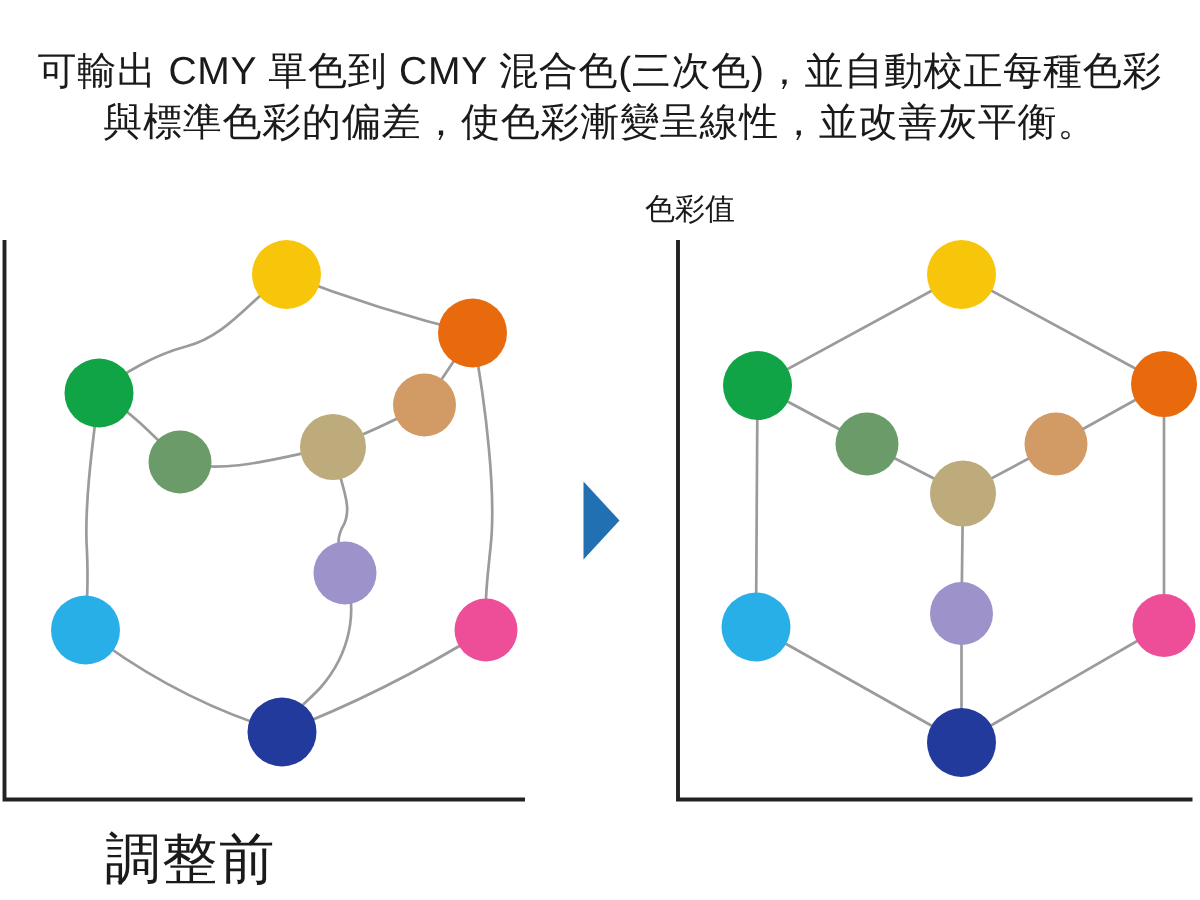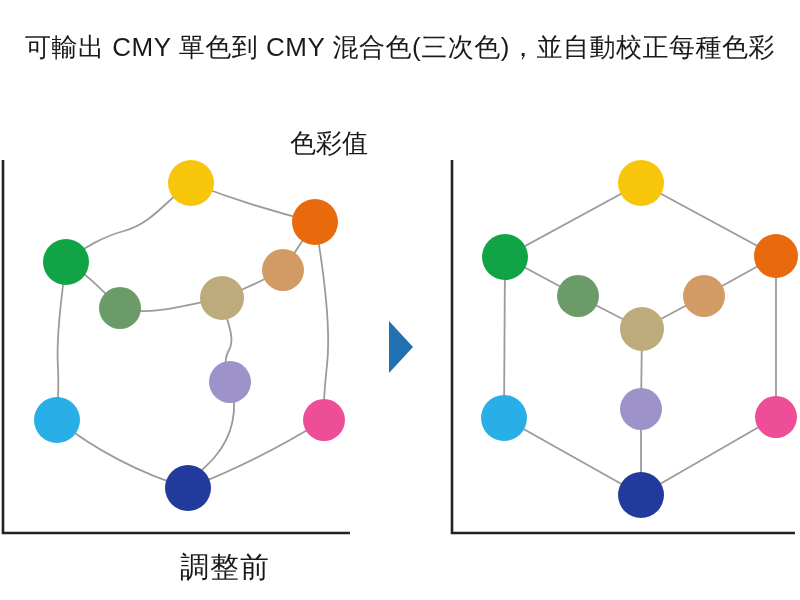--- a/index.html
+++ b/index.html
@@ -9,39 +9,40 @@
     position:relative;overflow:hidden;color:#111;
   }
   .page{position:absolute;inset:0;padding-left:38px;}
   .header{
     position:absolute;top:30px;left:0;width:800px;
     text-align:center;font-size:26px;line-height:34px;
     font-weight:500;color:#1a1a1a;letter-spacing:0.5px;
   }
   .chart-title{
     position:absolute;top:126px;left:290px;width:200px;
-    text-align:left;font-size:26px;font-weight:500;color:#1a1a1a;
+    text-align:right;font-size:20px;font-weight:500;color:#1a1a1a;
   }
   .diagram{
     position:absolute;top:150px;left:0;width:800px;height:410px;
   }
   .label{
-    position:absolute;width:200px;text-align:right;
-    font-size:29px;font-weight:500;color:#1a1a1a;letter-spacing:1px;
+    position:absolute;width:200px;text-align:left;
+    font-size:37px;font-weight:500;color:#1a1a1a;letter-spacing:1px;
   }
   .label.before{top:548px;left:70px;}
   .label.after{top:552px;left:553px;}
 </style>
 </head>
 <body>
 
 <div class="page">
 
   <div class="header">
     <div>可輸出 CMY 單色到 CMY 混合色(三次色)，並自動校正每種色彩</div>
+    <div>與標準色彩的偏差，使色彩漸變呈線性，並改善灰平衡。</div>
   </div>
 
   <div class="chart-title">色彩值</div>
 
   <svg class="diagram" viewBox="0 150 800 410" width="800" height="410" xmlns="http://www.w3.org/2000/svg">
       <g>
         <path d="M3,160 V533 H350" fill="none" stroke="#222222" stroke-width="2.6"></path>
         <path d="M191,183 C168,198 152,224 124,231 C105,236 82,248 66,262" fill="none" stroke="#9B9B9B" stroke-width="1.8"></path>
         <path d="M191,183 Q253,207 315,222" fill="none" stroke="#9B9B9B" stroke-width="1.8"></path>
         <path d="M66,262 C85,272 102,290 120,308" fill="none" stroke="#9B9B9B" stroke-width="1.8"></path>

